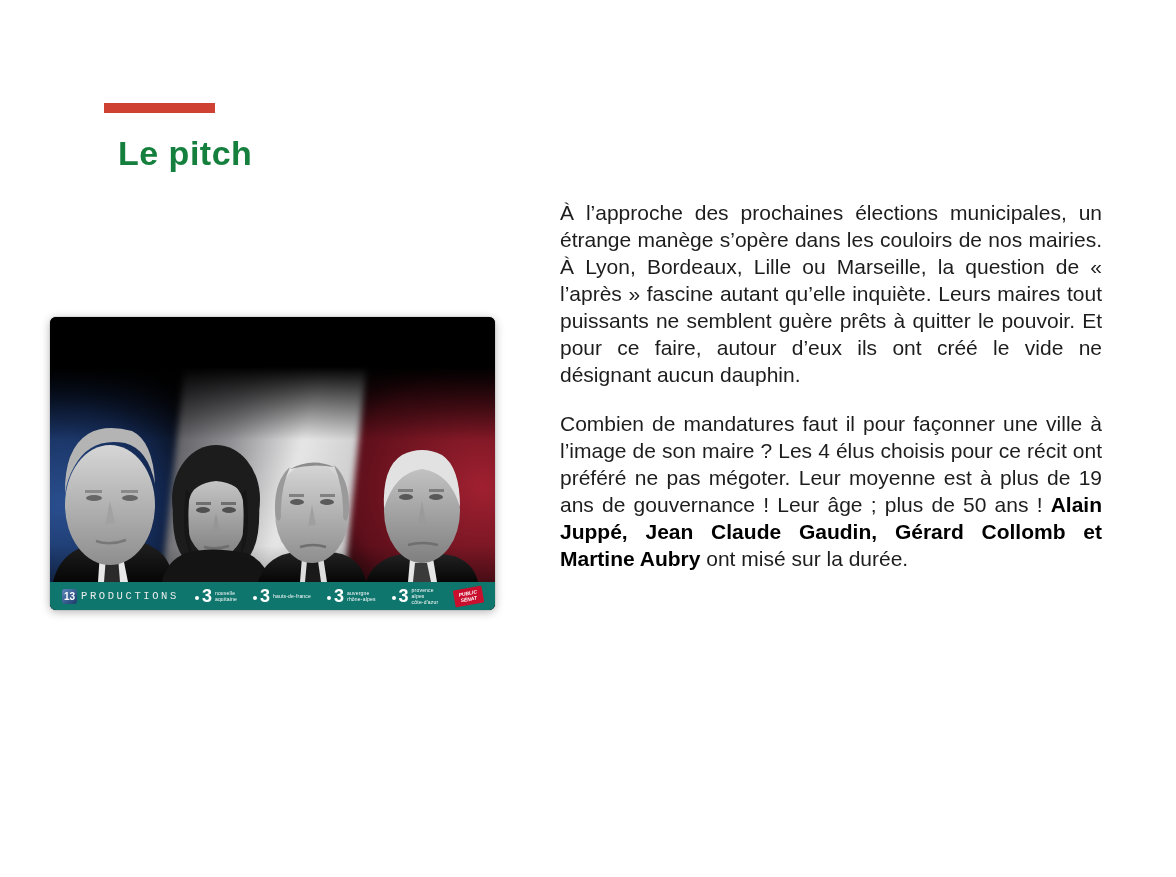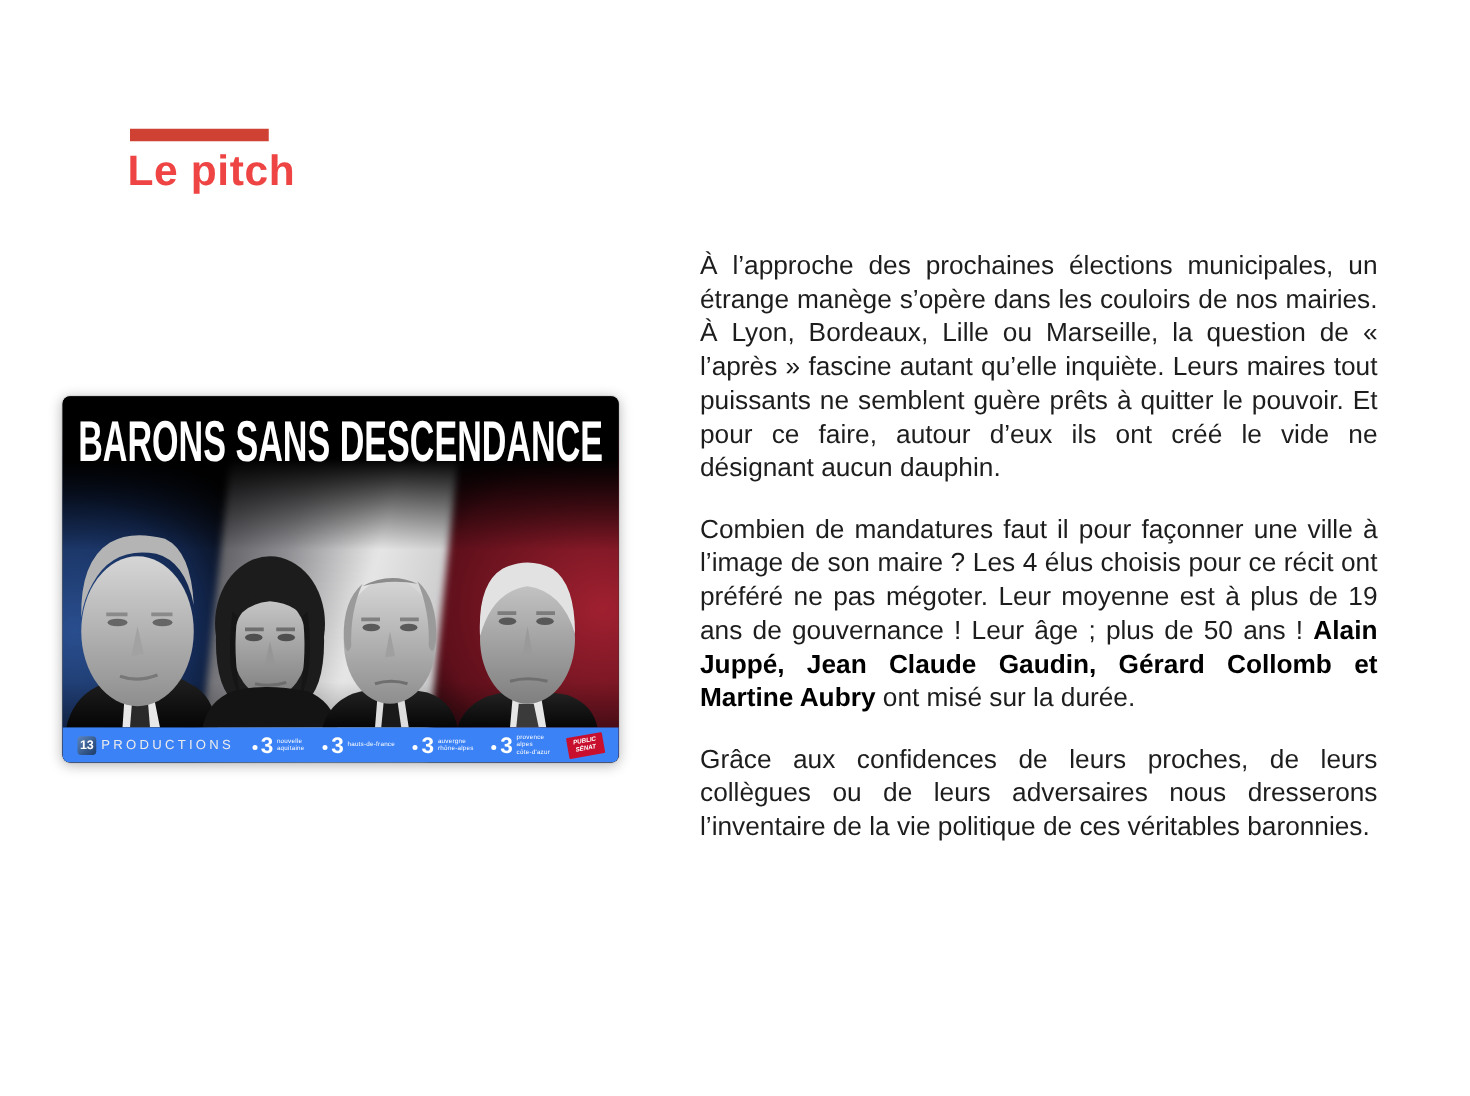--- a/index.html
+++ b/index.html
@@ -8,22 +8,22 @@
     background:#ffffff;
     font-family:"Liberation Sans", sans-serif;
   }
 
   
   .accent-bar {
     position:absolute; left:104px; top:103px;
     width:111px; height:10px; background:#cf4233;
   }
   .page-title {
-    position:absolute; left:102px; top:118px; margin:0;
-    font-size:34px; font-weight:700; color:#ef4444; letter-spacing:.5px;
+    position:absolute; left:102px; top:118px; margin:16px;
+    font-size:34px; font-weight:700; color:#15803d; letter-spacing:.5px;
   }
 
   
   .poster {
     position:absolute; left:50px; top:317px; width:445px; height:293px;
     background:#050507; border-radius:6px; overflow:hidden;
     box-shadow:0 2px 10px rgba(0,0,0,.30), 0 0 0 1px rgba(0,0,0,.06);
   }
   .poster * { box-sizing:border-box; }
   .flag-blue {
@@ -45,31 +45,31 @@
   .poster-shade {
     position:absolute; inset:0;
     background:linear-gradient(180deg, #000 0%, #000 17%, rgba(0,0,0,0) 42%),
                linear-gradient(0deg, rgba(0,0,0,.55) 0%, rgba(0,0,0,0) 22%);
   }
   .poster-title-wrap { position:absolute; left:0; top:10px; width:445px; height:52px; }
   .poster-portraits { position:absolute; left:0; top:72px; width:445px; height:193px; }
 
   .poster-footer {
     position:absolute; left:0; bottom:0; width:445px; height:28px;
-    background:#3b82f6; display:flex; align-items:center;
+    background:#0f766e; display:flex; align-items:center;
     justify-content:space-between; padding:0 12px;
   }
   .prod-logo { display:flex; align-items:center; gap:4px; }
   .prod-13 {
     width:15px; height:15px; border-radius:3px; color:#fff;
     background:linear-gradient(135deg,#5d86bd,#1b3a68);
     font-size:10px; font-weight:700; display:grid; place-items:center;
   }
   .prod-name {
-    color:#ececec; font-family:Liberation Sans, sans-serif;
+    color:#ececec; font-family:Liberation Mono, monospace;
     font-size:10.5px; letter-spacing:2.6px;
   }
   .channel { display:flex; align-items:center; gap:3px; color:#fff; }
   .f3-dot { width:4px; height:4px; border-radius:50%; background:#fff; align-self:flex-end; margin-bottom:5px; }
   .f3-three { font-size:18px; font-weight:700; line-height:1; }
   .f3-label { font-size:5px; line-height:6px; white-space:pre-line; letter-spacing:.2px; }
   .ps-logo {
     background:#c8102e; color:#fff; transform:rotate(-10deg);
     padding:3px 5px; border-radius:1px; text-align:center;
     font-size:5px; font-weight:700; font-style:italic; line-height:5.5px;
@@ -170,25 +170,20 @@
       <path d="M334,120 Q332,78 352,66 Q372,56 392,66 Q410,78 410,118 Q400,84 372,80 Q344,84 334,120 Z" fill="#e2e2e2"></path>
       <rect x="348" y="100" width="15" height="3" fill="#7c7c7c"></rect>
       <rect x="379" y="100" width="15" height="3" fill="#7c7c7c"></rect>
       <ellipse cx="356" cy="108" rx="7" ry="3" fill="#585858"></ellipse>
       <ellipse cx="386" cy="108" rx="7" ry="3" fill="#585858"></ellipse>
       <path d="M372,112 L376,134 L368,135 Z" fill="#9a9a9a"></path>
       <path d="M358,156 Q372,152 388,156" stroke="#6f6f6f" stroke-width="2.5" fill="none"></path>
     </g>
   </svg>
 
-  <div class="poster-title-wrap">
-    <svg width="445" height="52" viewBox="0 0 445 52">
-      <text x="222.5" y="42" text-anchor="middle" fill="#ffffff" font-family="Liberation Sans, sans-serif" font-weight="bold" font-size="46" textLength="420" lengthAdjust="spacingAndGlyphs">BARONS SANS DESCENDANCE</text>
-    </svg>
-  </div>
 
   <div class="poster-footer">
     <div class="prod-logo">
       <span class="prod-13">13</span>
       <span class="prod-name">PRODUCTIONS</span>
     </div>
     <div class="channel">
       <span class="f3-dot"></span>
       <span class="f3-three">3</span>
       <span class="f3-label">nouvelle
@@ -215,14 +210,13 @@
     <div class="ps-logo">
       <span>PUBLIC</span>
       <span>SÉNAT</span>
     </div>
   </div>
 </div>
 
 <main class="pitch">
   <p>À l’approche des prochaines élections municipales, un étrange manège s’opère dans les couloirs de nos mairies. À Lyon, Bordeaux, Lille ou Marseille, la question de « l’après » fascine autant qu’elle inquiète. Leurs maires tout puissants ne semblent guère prêts à quitter le pouvoir. Et pour ce faire, autour d’eux ils ont créé le vide ne désignant aucun dauphin.</p>
   <p><span>Combien de mandatures faut il pour façonner une ville à l’image de son maire ? Les 4 élus choisis pour ce récit ont préféré ne pas mégoter. Leur moyenne est à plus de 19 ans de gouvernance ! Leur âge ; plus de 50 ans ! </span><strong>Alain Juppé, Jean Claude Gaudin, Gérard Collomb et Martine Aubry</strong><span> ont misé sur la durée.</span></p>
-  <p>Grâce aux confidences de leurs proches, de leurs collègues ou de leurs adversaires nous dresserons l’inventaire de la vie politique de ces véritables baronnies.</p>
 </main>
 
 </body></html>

